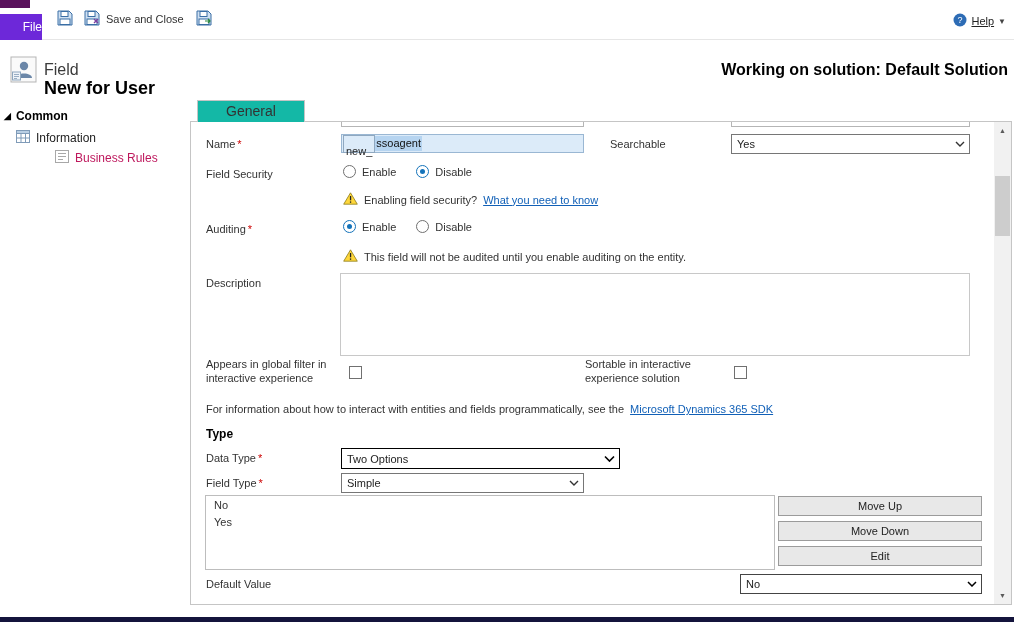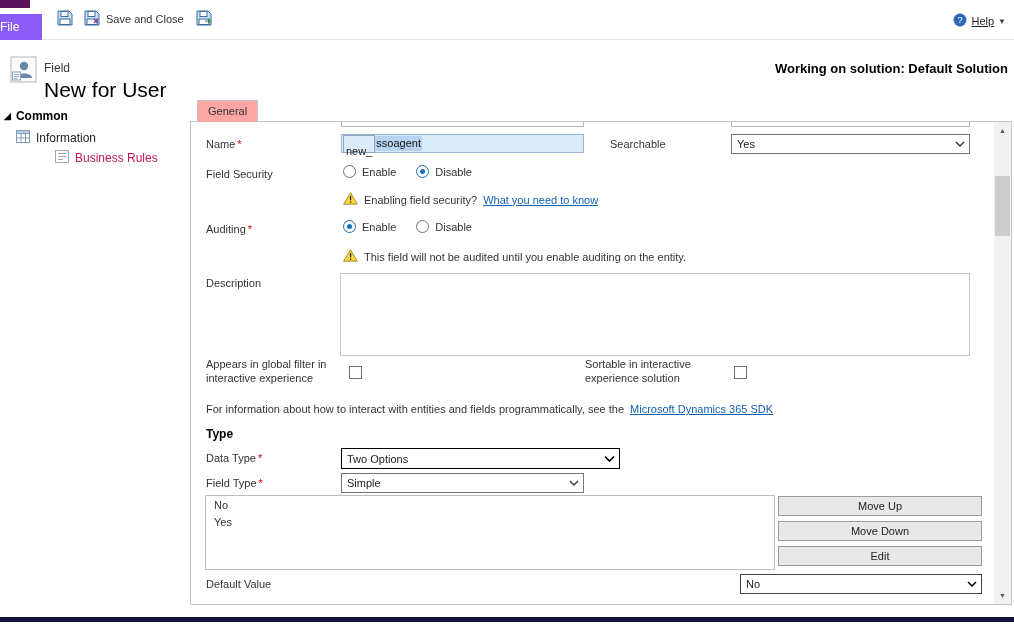--- a/index.html
+++ b/index.html
@@ -3,51 +3,51 @@
 <meta charset="utf-8">
 <style>
   * { box-sizing: border-box; margin: 0; padding: 0; }
   body { background:#fff; }
   .page { position:relative; width:1014px; height:626px; background:#fff;
           font-family:"Liberation Sans", sans-serif; overflow:hidden; color:#333; }
 
   
   .topbar { position:absolute; left:0; top:0; width:1014px; height:40px; background:#fff; border-bottom:1px solid #e6e6e6; }
   .brand-strip { position:absolute; left:0; top:0; width:30px; height:8px; background:#5a125c; }
-  .file-tab { position:absolute; left:0; top:14px; width:42px; height:26px; background:#8b5cf6; color:#fff;
-              font-size:12px; text-align:left; line-height:26px; cursor:pointer; }
+  .file-tab { position:absolute; left:0; top:14px; width:42px; height:26px; background:#6d28d9; color:#fff;
+              font-size:12px; text-align:right; line-height:26px; cursor:pointer; }
   .tb-icon { position:absolute; top:10px; }
   .tb-icon1 { left:57px; }
   .tb-saveclose { position:absolute; left:84px; top:10px; display:flex; align-items:center; gap:6px;
                   font-size:11px; color:#333; cursor:pointer; }
   .tb-icon3 { left:196px; }
   .help { position:absolute; right:8px; top:13px; display:flex; align-items:center; gap:4px; font-size:11px; color:#222; cursor:pointer; }
   .help .hlbl { text-decoration:underline; }
   .help .caret { font-size:8px; color:#444; }
 
   
   .header { position:absolute; left:0; top:40px; width:1014px; height:60px; background:#fff; }
   .entity-icon { position:absolute; left:10px; top:16px; }
-  .entity-type { position:absolute; left:44px; top:21px; font-size:12px; color:#3b3b3b; }
-  .entity-title { position:absolute; left:44px; top:38px; font-size:21px; font-weight:normal; color:#000; }
-  .working-on { position:absolute; right:6px; top:21px; font-size:13px; font-weight:bold; color:#000; }
+  .entity-type { position:absolute; left:44px; top:21px; font-size:16px; color:#3b3b3b; }
+  .entity-title { position:absolute; left:44px; top:38px; font-size:18px; font-weight:bold; color:#000; }
+  .working-on { position:absolute; right:6px; top:21px; font-size:16px; font-weight:bold; color:#000; }
 
   
   .sidebar { position:absolute; left:0; top:100px; width:190px; height:517px; background:#fff; }
   .side-group { position:absolute; left:4px; top:9px; display:flex; align-items:center; gap:5px;
                 font-size:12px; font-weight:bold; color:#000; cursor:pointer; }
   .tri { font-size:9px; color:#000; }
   .side-item { position:absolute; left:16px; display:flex; align-items:center; gap:6px; font-size:12px; cursor:pointer; }
   .side-item.info { top:30px; color:#222; }
   .side-item.rules { top:50px; color:#be185d;padding-left:39px; }
 
   
   .form-wrap { position:absolute; left:190px; top:100px; width:824px; height:506px; }
-  .gen-tab { position:absolute; left:7px; top:0; height:22px; padding:0 10px; background:#fca5a5;
-             border:1px solid #c5c5c5; border-bottom:none; font-size:11px; line-height:21px; z-index:2; cursor:pointer; }
+  .gen-tab { position:absolute; left:7px; top:0; height:22px; padding:0 28px; background:#14b8a6;
+             border:1px solid #c5c5c5; border-bottom:none; font-size:14px; line-height:21px; z-index:2; cursor:pointer; }
   .form-box { position:absolute; left:0; top:21px; width:822px; height:484px; border:1px solid #c5c5c5; background:#fff; }
 
   .lbl { position:absolute; font-size:11px; color:#333; }
   .req { color:#c00; margin-left:2px; }
   .bold { font-weight:bold; color:#000; }
 
   .cut-input { position:absolute; top:0; height:5px; background:#fff; border:1px solid #b5b5b5; border-top:none; }
   .cut1 { left:150px; width:243px; }
   .cut2 { left:540px; width:239px; }
 

